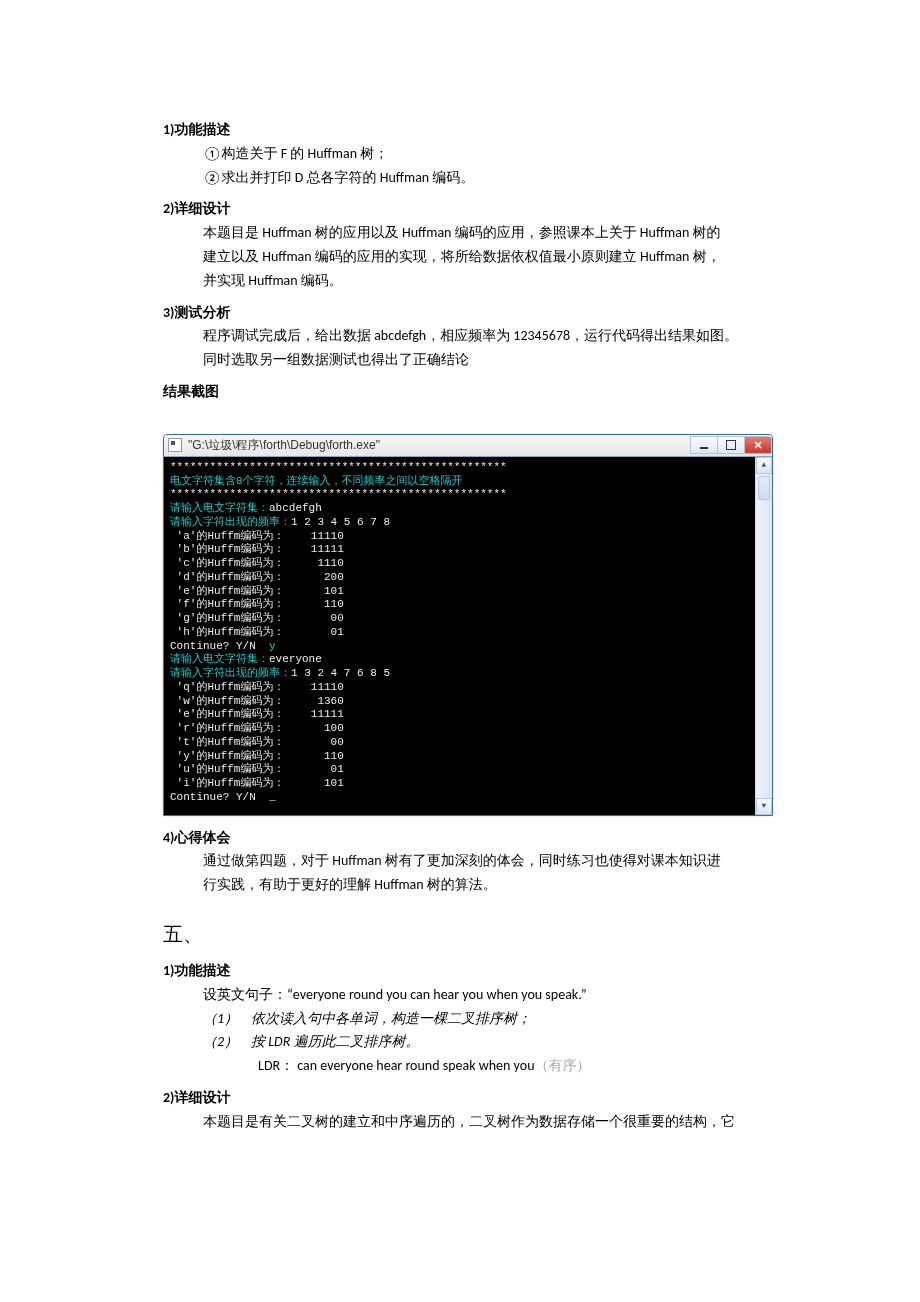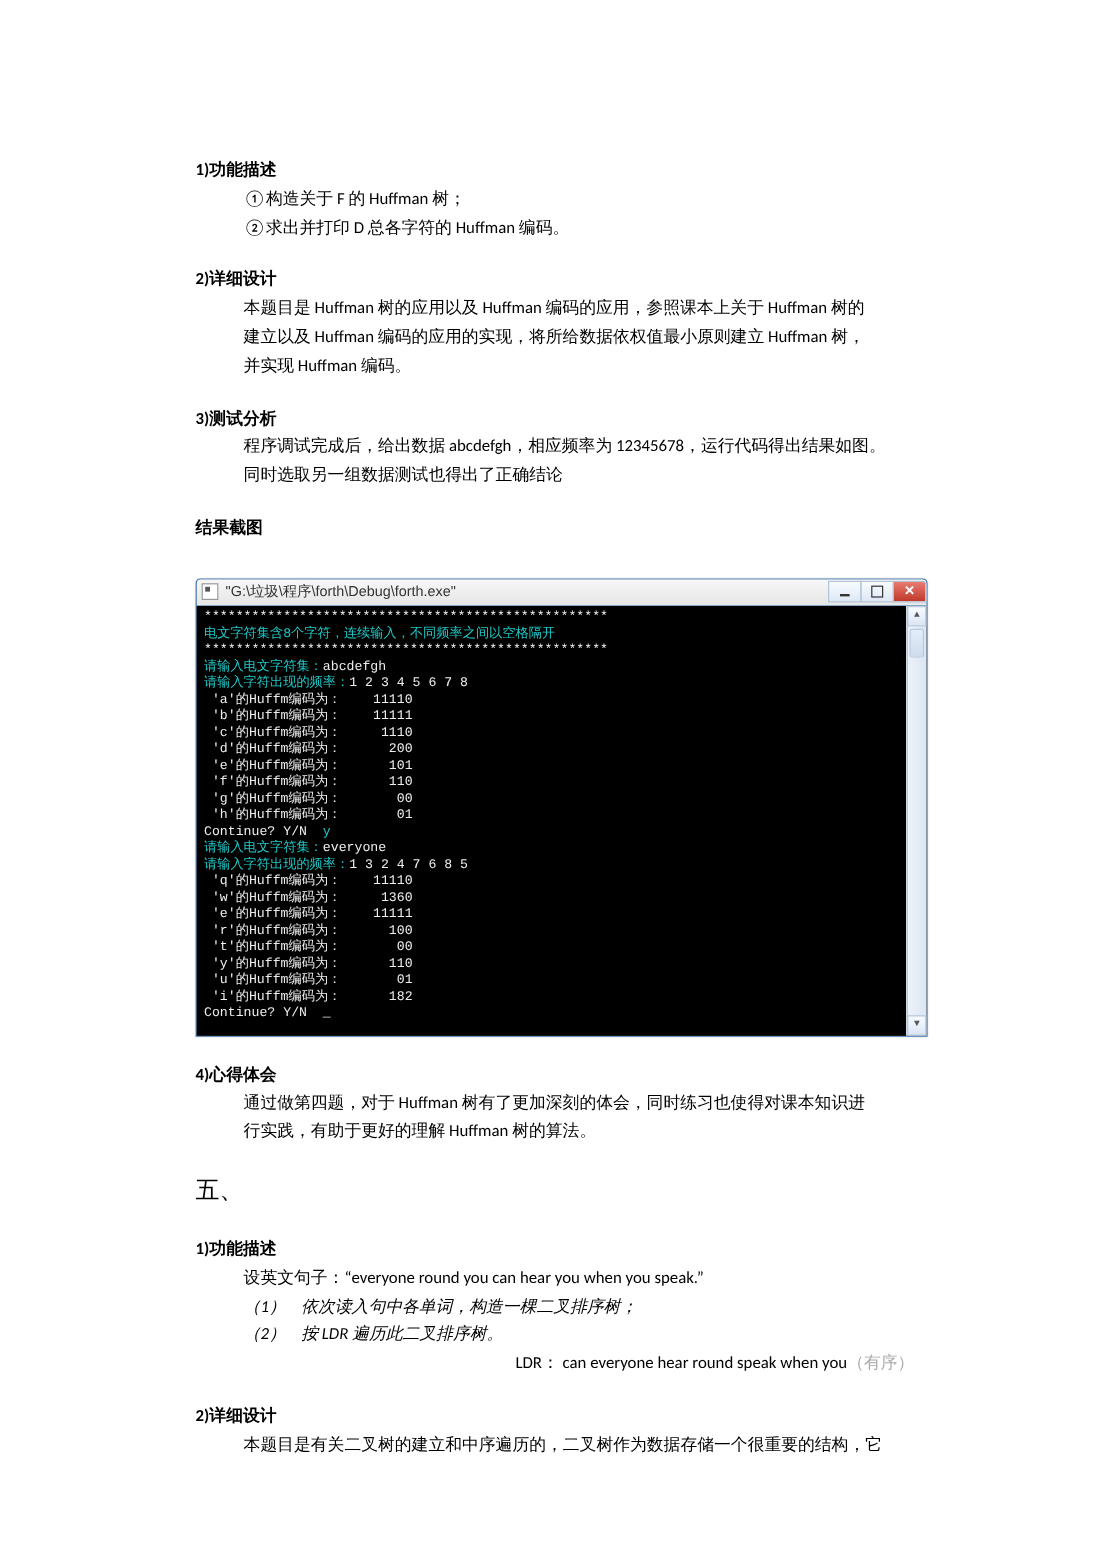--- a/index.html
+++ b/index.html
@@ -7,35 +7,34 @@
     background: #ffffff;
     font-family: "SimSun", "宋体", "Calibri", "Times New Roman", serif;
     font-size: 14px;
     line-height: 1.7;
     color: #000;
     width: 920px;
     padding: 110px 158px 60px 163px;
   }
   .section-head {
     font-weight: bold;
-    margin-top: 20px;
+    margin-top: 8px;
   }
   .section-head-big {
     font-size: 20px;
     font-weight: normal;
     margin-top: 20px;
     margin-bottom: 6px;
   }
   .indent {
     padding-left: 40px;
     text-align: justify;
   }
   .indent-ldr {
     padding-left: 95px;
-    text-align: right;
   }
 
   
   .console-window {
     width: 610px;
     margin: 30px auto 10px auto;
     border: 1px solid #3a6ea5;
     border-radius: 4px 4px 0 0;
     box-shadow: 0 0 0 1px rgba(0,0,0,0.05);
     font-family: "Consolas","Courier New",monospace;
@@ -187,21 +186,21 @@
 <span>Continue? Y/N  </span><span class="teal">y</span>
 <span class="teal">请输入电文字符集：</span><span>everyone</span>
 <span class="teal">请输入字符出现的频率：</span><span>1 3 2 4 7 6 8 5</span>
 <span> 'q'的Huffm编码为：    11110</span>
 <span> 'w'的Huffm编码为：     1360</span>
 <span> 'e'的Huffm编码为：    11111</span>
 <span> 'r'的Huffm编码为：      100</span>
 <span> 't'的Huffm编码为：       00</span>
 <span> 'y'的Huffm编码为：      110</span>
 <span> 'u'的Huffm编码为：       01</span>
-<span> 'i'的Huffm编码为：      182</span>
+<span> 'i'的Huffm编码为：      101</span>
 <span>Continue? Y/N  _</span>
 </pre>
       <div class="scrollbar">
         <div class="sb-btn">▲</div>
         <div class="sb-thumb"></div>
         <div class="sb-track"></div>
         <div class="sb-btn">▼</div>
       </div>
     </div>
   </div>

